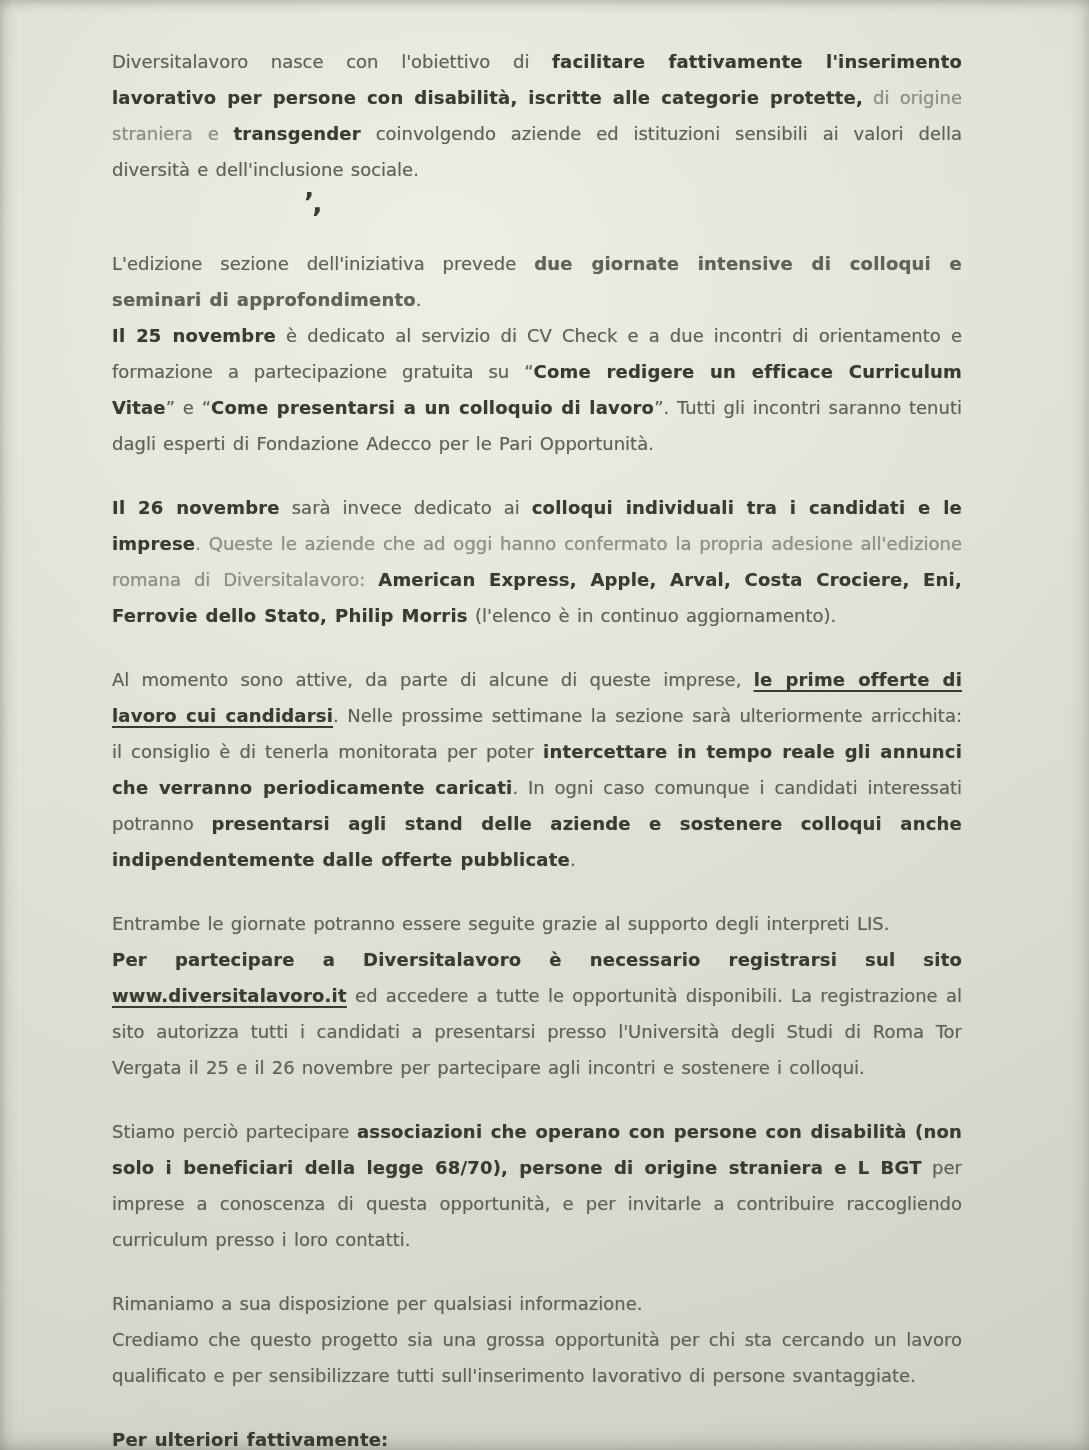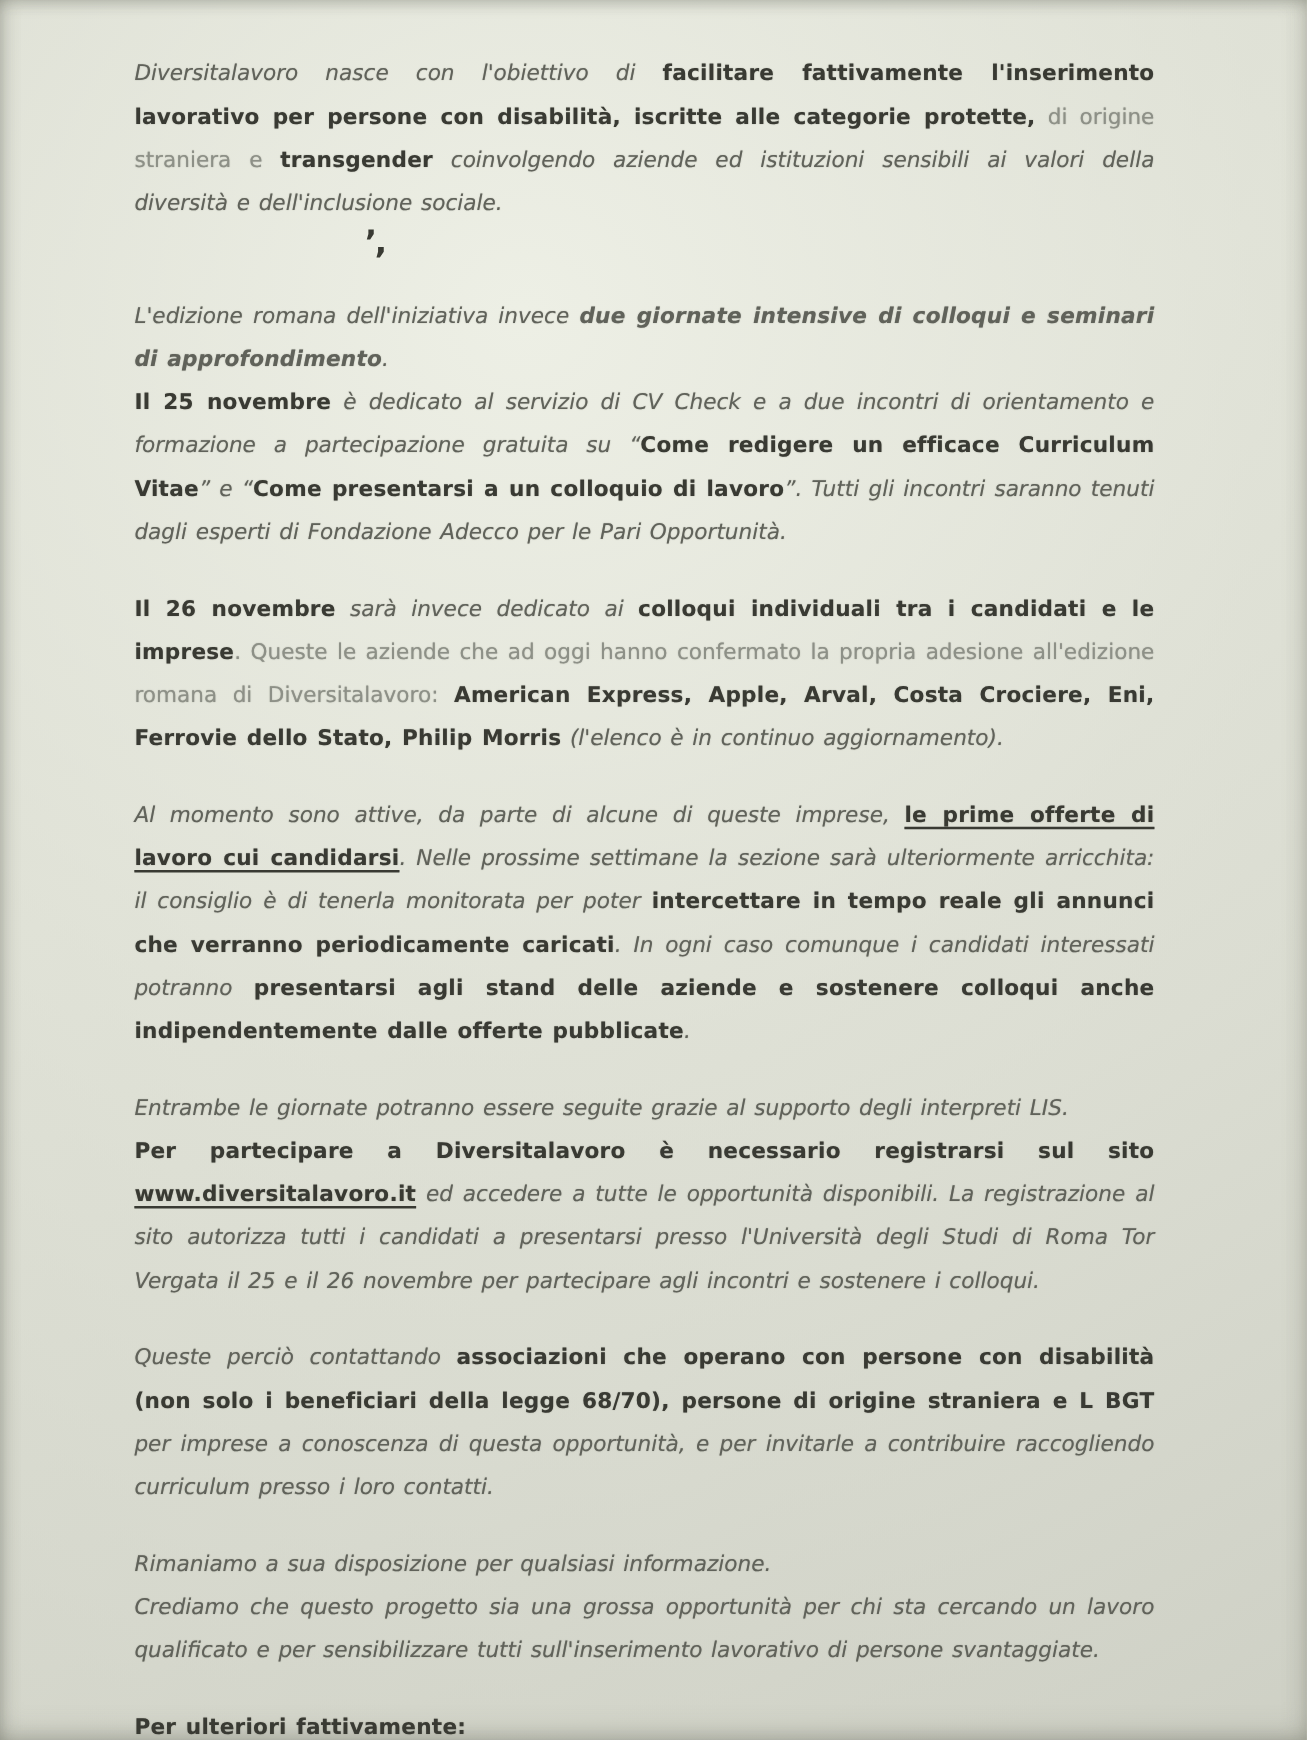--- a/index.html
+++ b/index.html
@@ -27,39 +27,39 @@
   .line{
     margin:0;text-align:justify;
     text-shadow:0 0 1px rgba(70,72,62,.45);
     word-spacing:1.5px;
   }
   .gap-none{margin-top:0;}
   .gap-para{margin-top:28px;}
   .b{font-weight:700;letter-spacing:.2px;}
   .u{text-decoration:underline;text-decoration-thickness:1.8px;text-underline-offset:4px;}
   .sh1{color:#393a33;margin-top:12px;}
-  .sh2{color:#60625a;font-style:italic;}
+  .sh2{color:#60625a;}
   .sh3{color:#8d9087;}
   .handwritten{
     text-align:left;text-indent:192px;line-height:30px;margin-top:0;
     font-weight:900;font-size:27px;letter-spacing:-2px;color:#1d1d1a;
     text-shadow:none;
   }
 </style>
 </head>
 <body>
 
 <div class="page">
   <div class="doc">
       <p class="line gap-none"><span class="sh2">Diversitalavoro nasce con l'obiettivo di </span><span class="sh1 b">facilitare fattivamente l'inserimento lavorativo per persone con disabilità, iscritte alle categorie protette,</span><span class="sh3"> di origine straniera e </span><span class="sh1 b">transgender</span><span class="sh2"> coinvolgendo aziende ed istituzioni sensibili ai valori della diversità e dell'inclusione sociale.</span></p>
       <p class="line gap-none handwritten"><span class="sh1">’,</span></p>
-      <p class="line gap-para"><span class="sh2">L'edizione romana dell'iniziativa invece </span><span class="sh2 b">due giornate intensive di colloqui e seminari di approfondimento</span><span class="sh2">.</span></p>
+      <p class="line gap-para"><span class="sh2">L'edizione sezione dell'iniziativa prevede </span><span class="sh2 b">due giornate intensive di colloqui e seminari di approfondimento</span><span class="sh2">.</span></p>
       <p class="line gap-none"><span class="sh1 b">Il 25 novembre</span><span class="sh2"> è dedicato al servizio di CV Check e a due incontri di orientamento e formazione a partecipazione gratuita su “</span><span class="sh1 b">Come redigere un efficace Curriculum Vitae</span><span class="sh2">” e “</span><span class="sh1 b">Come presentarsi a un colloquio di lavoro</span><span class="sh2">”. Tutti gli incontri saranno tenuti dagli esperti di Fondazione Adecco per le Pari Opportunità.</span></p>
       <p class="line gap-para"><span class="sh1 b">Il 26 novembre</span><span class="sh2"> sarà invece dedicato ai </span><span class="sh1 b">colloqui individuali tra i candidati e le imprese</span><span class="sh3">. Queste le aziende che ad oggi hanno confermato la propria adesione all'edizione romana di Diversitalavoro: </span><span class="sh1 b">American Express, Apple, Arval, Costa Crociere, Eni, Ferrovie dello Stato, Philip Morris</span><span class="sh2"> (l'elenco è in continuo aggiornamento).</span></p>
       <p class="line gap-para"><span class="sh2">Al momento sono attive, da parte di alcune di queste imprese, </span><span class="sh1 b u">le prime offerte di lavoro cui candidarsi</span><span class="sh2">. Nelle prossime settimane la sezione sarà ulteriormente arricchita: il consiglio è di tenerla monitorata per poter </span><span class="sh1 b">intercettare in tempo reale gli annunci che verranno periodicamente caricati</span><span class="sh2">. In ogni caso comunque i candidati interessati potranno </span><span class="sh1 b">presentarsi agli stand delle aziende e sostenere colloqui anche indipendentemente dalle offerte pubblicate</span><span class="sh2">.</span></p>
       <p class="line gap-para"><span class="sh2">Entrambe le giornate potranno essere seguite grazie al supporto degli interpreti LIS.</span></p>
       <p class="line gap-none"><span class="sh1 b">Per partecipare a Diversitalavoro è necessario registrarsi sul sito </span><span class="sh1 b u">www.diversitalavoro.it</span><span class="sh2"> ed accedere a tutte le opportunità disponibili. La registrazione al sito autorizza tutti i candidati a presentarsi presso l'Università degli Studi di Roma Tor Vergata il 25 e il 26 novembre per partecipare agli incontri e sostenere i colloqui.</span></p>
-      <p class="line gap-para"><span class="sh2">Queste perciò contattando </span><span class="sh1 b">associazioni che operano con persone con disabilità (non solo i beneficiari della legge 68/70), persone di origine straniera e L BGT</span><span class="sh2"> per imprese a conoscenza di questa opportunità, e per invitarle a contribuire raccogliendo curriculum presso i loro contatti.</span></p>
+      <p class="line gap-para"><span class="sh2">Stiamo perciò partecipare </span><span class="sh1 b">associazioni che operano con persone con disabilità (non solo i beneficiari della legge 68/70), persone di origine straniera e L BGT</span><span class="sh2"> per imprese a conoscenza di questa opportunità, e per invitarle a contribuire raccogliendo curriculum presso i loro contatti.</span></p>
       <p class="line gap-para"><span class="sh2">Rimaniamo a sua disposizione per qualsiasi informazione.</span></p>
       <p class="line gap-none"><span class="sh2">Crediamo che questo progetto sia una grossa opportunità per chi sta cercando un lavoro qualificato e per sensibilizzare tutti sull'inserimento lavorativo di persone svantaggiate.</span></p>
       <p class="line gap-para"><span class="sh1 b">Per ulteriori fattivamente:</span></p>
     </div>
 </div>
 
 </body></html>

